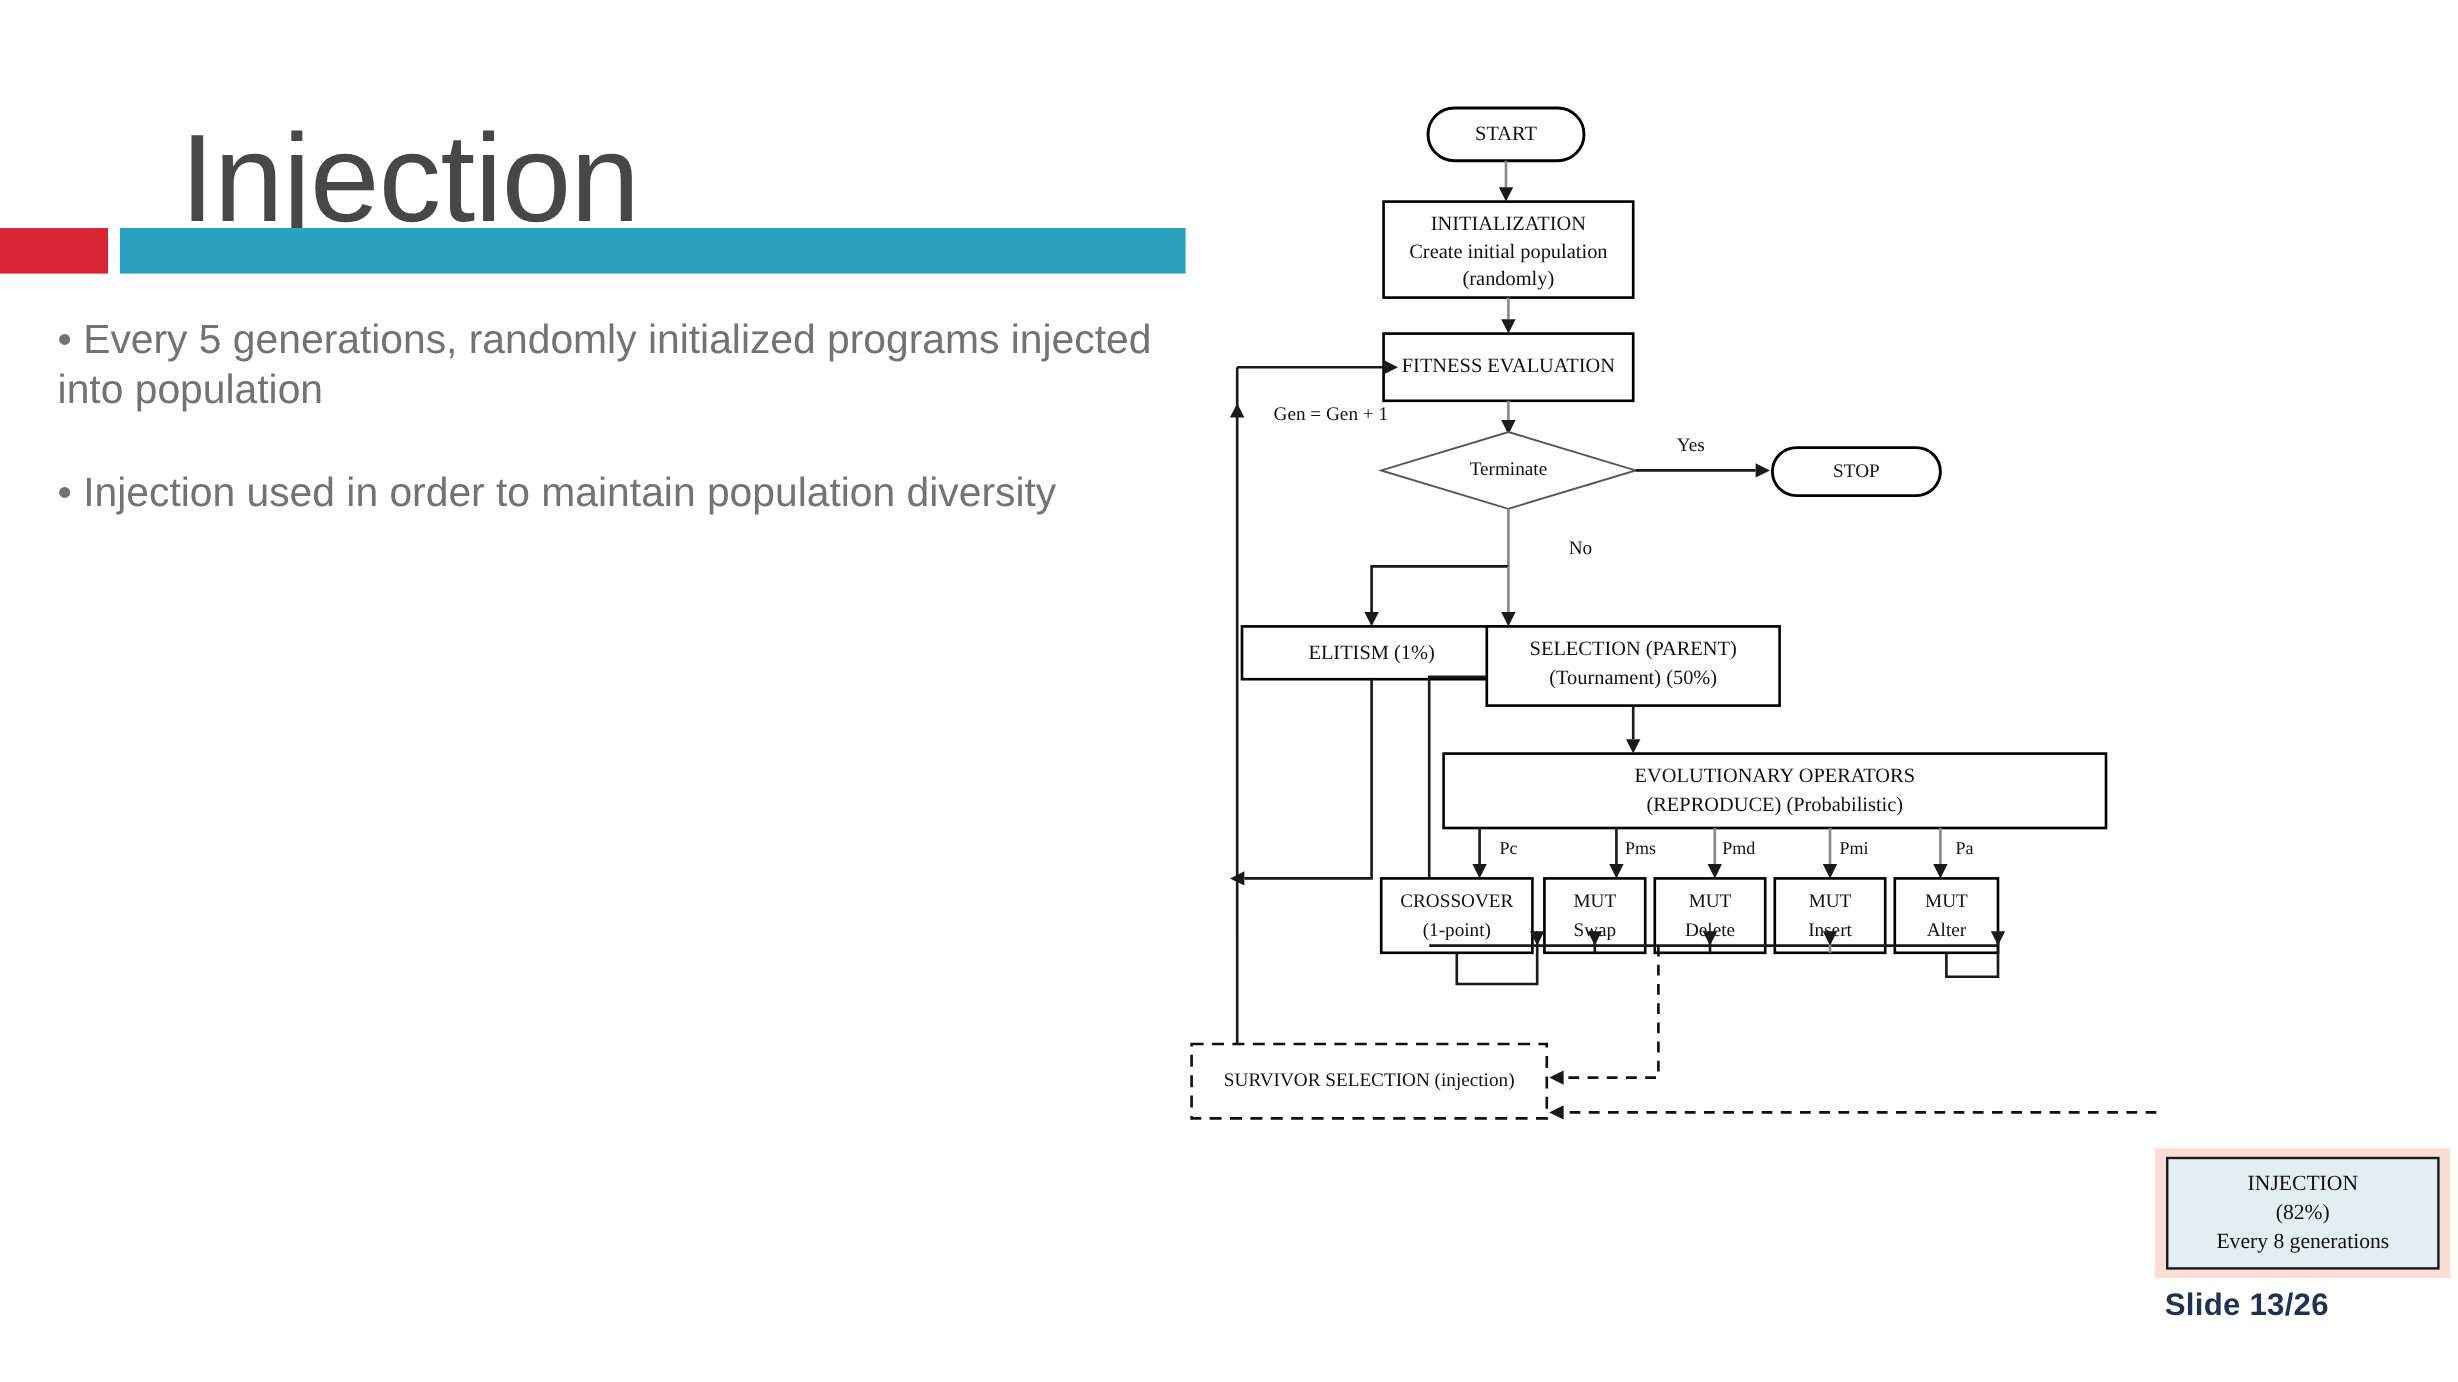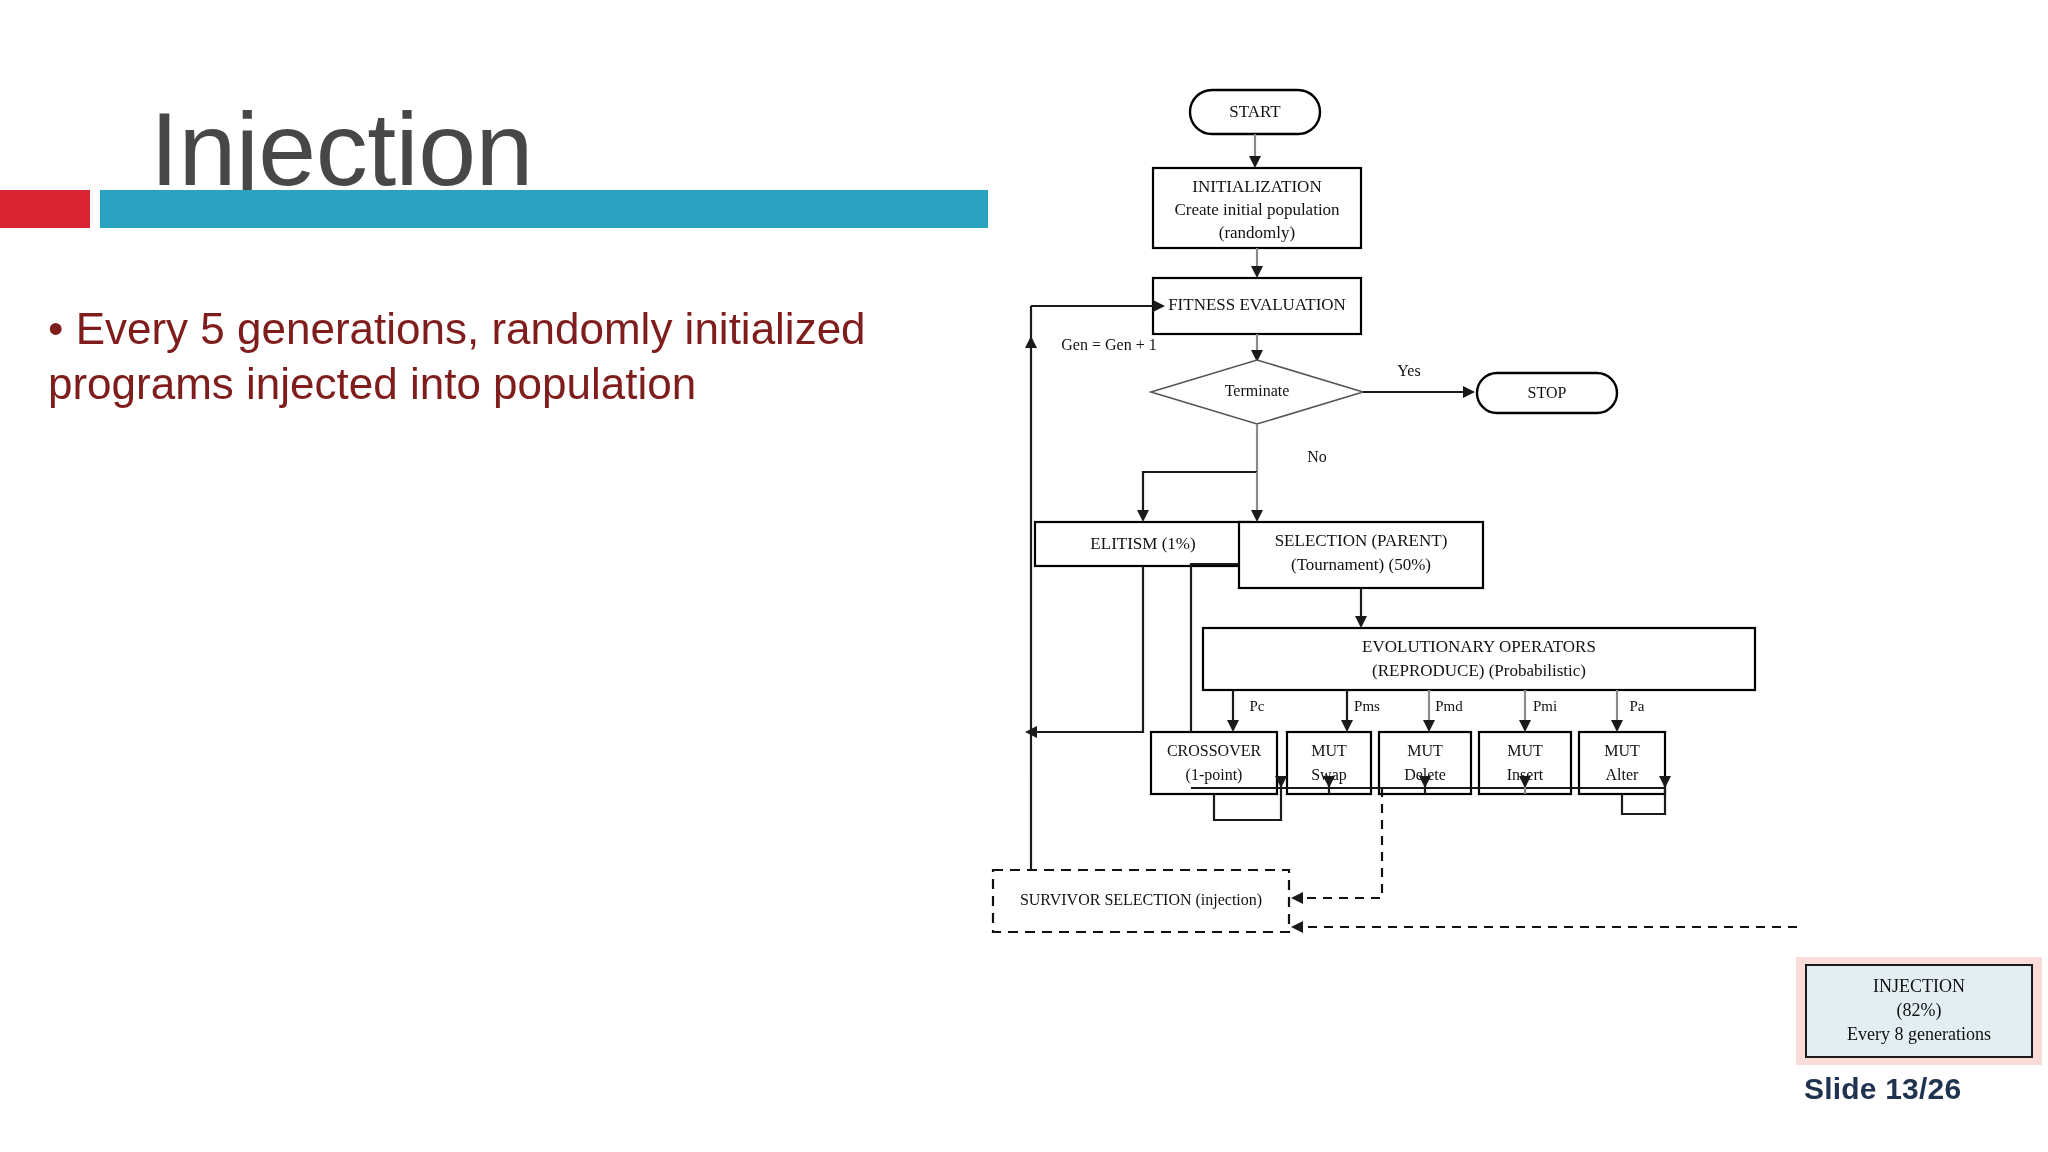--- a/index.html
+++ b/index.html
@@ -18,23 +18,22 @@
     background:#d82433;
   }
   #accent-bar-blue{
     position:absolute; left:100px; top:190px; width:888px; height:38px;
     background:#2ba2bf;
   }
 
   
   #body-text{
     position:absolute; left:48px; top:262px; width:930px;
-    font-size:44px; color:#7f1d1d; line-height:1.24;
+    font-size:34px; color:#737373; line-height:1.24;
     font-family:"Liberation Sans",sans-serif;
-    margin-top:40px;
   }
   .bullet-para{margin:0 0 44px 0;}
   .bullet-para:last-child{margin-bottom:0;}
 
   
   #flowchart{
     position:absolute; left:985px; top:60px; width:1063px; height:1010px;
   }
   #flowchart svg{display:block;}
   .fc-text{
@@ -57,33 +56,34 @@
   #injection-box{
     position:absolute; left:1805px; top:964px; width:228px; height:94px;
     background:#e2eef1; border:2.5px solid #1a1a1a;
     display:flex; flex-direction:column; align-items:center;
     justify-content:center; box-sizing:border-box;
     font-family:"Liberation Serif",serif; color:#111111;
     font-size:18px; line-height:1.32; text-align:center;
   }
   #slide-counter{
     position:absolute; left:1804px; top:1072px;
-    font-size:30px; font-weight:bold; color:#1f3250;
+    font-size:26px; font-weight:bold; color:#1f3250;
     font-family:"Liberation Sans",sans-serif; letter-spacing:0.2px;
   }
 </style>
 </head>
 <body>
 
 <div id="slide-title">Injection</div>
 <div id="accent-bar-red"></div>
 <div id="accent-bar-blue"></div>
 
 <div id="body-text">
   <p class="bullet-para">• Every 5 generations, randomly initialized programs injected into population</p>
+  <p class="bullet-para">• Injection used in order to maintain population diversity</p>
 </div>
 
 <div id="flowchart">
 <svg width="1063" height="1010" viewBox="0 0 1063 1010" xmlns="http://www.w3.org/2000/svg">
 
   <rect class="fc-term" x="205" y="30" width="130" height="44" rx="22" ry="22"></rect>
   <text class="fc-text" x="270" y="53" font-size="17">START</text>
 
   <path class="fc-line-grey" d="M270,74 L270,96"></path>
   <path d="M264,96 L276,96 L270,108 Z" fill="#1a1a1a"></path>

